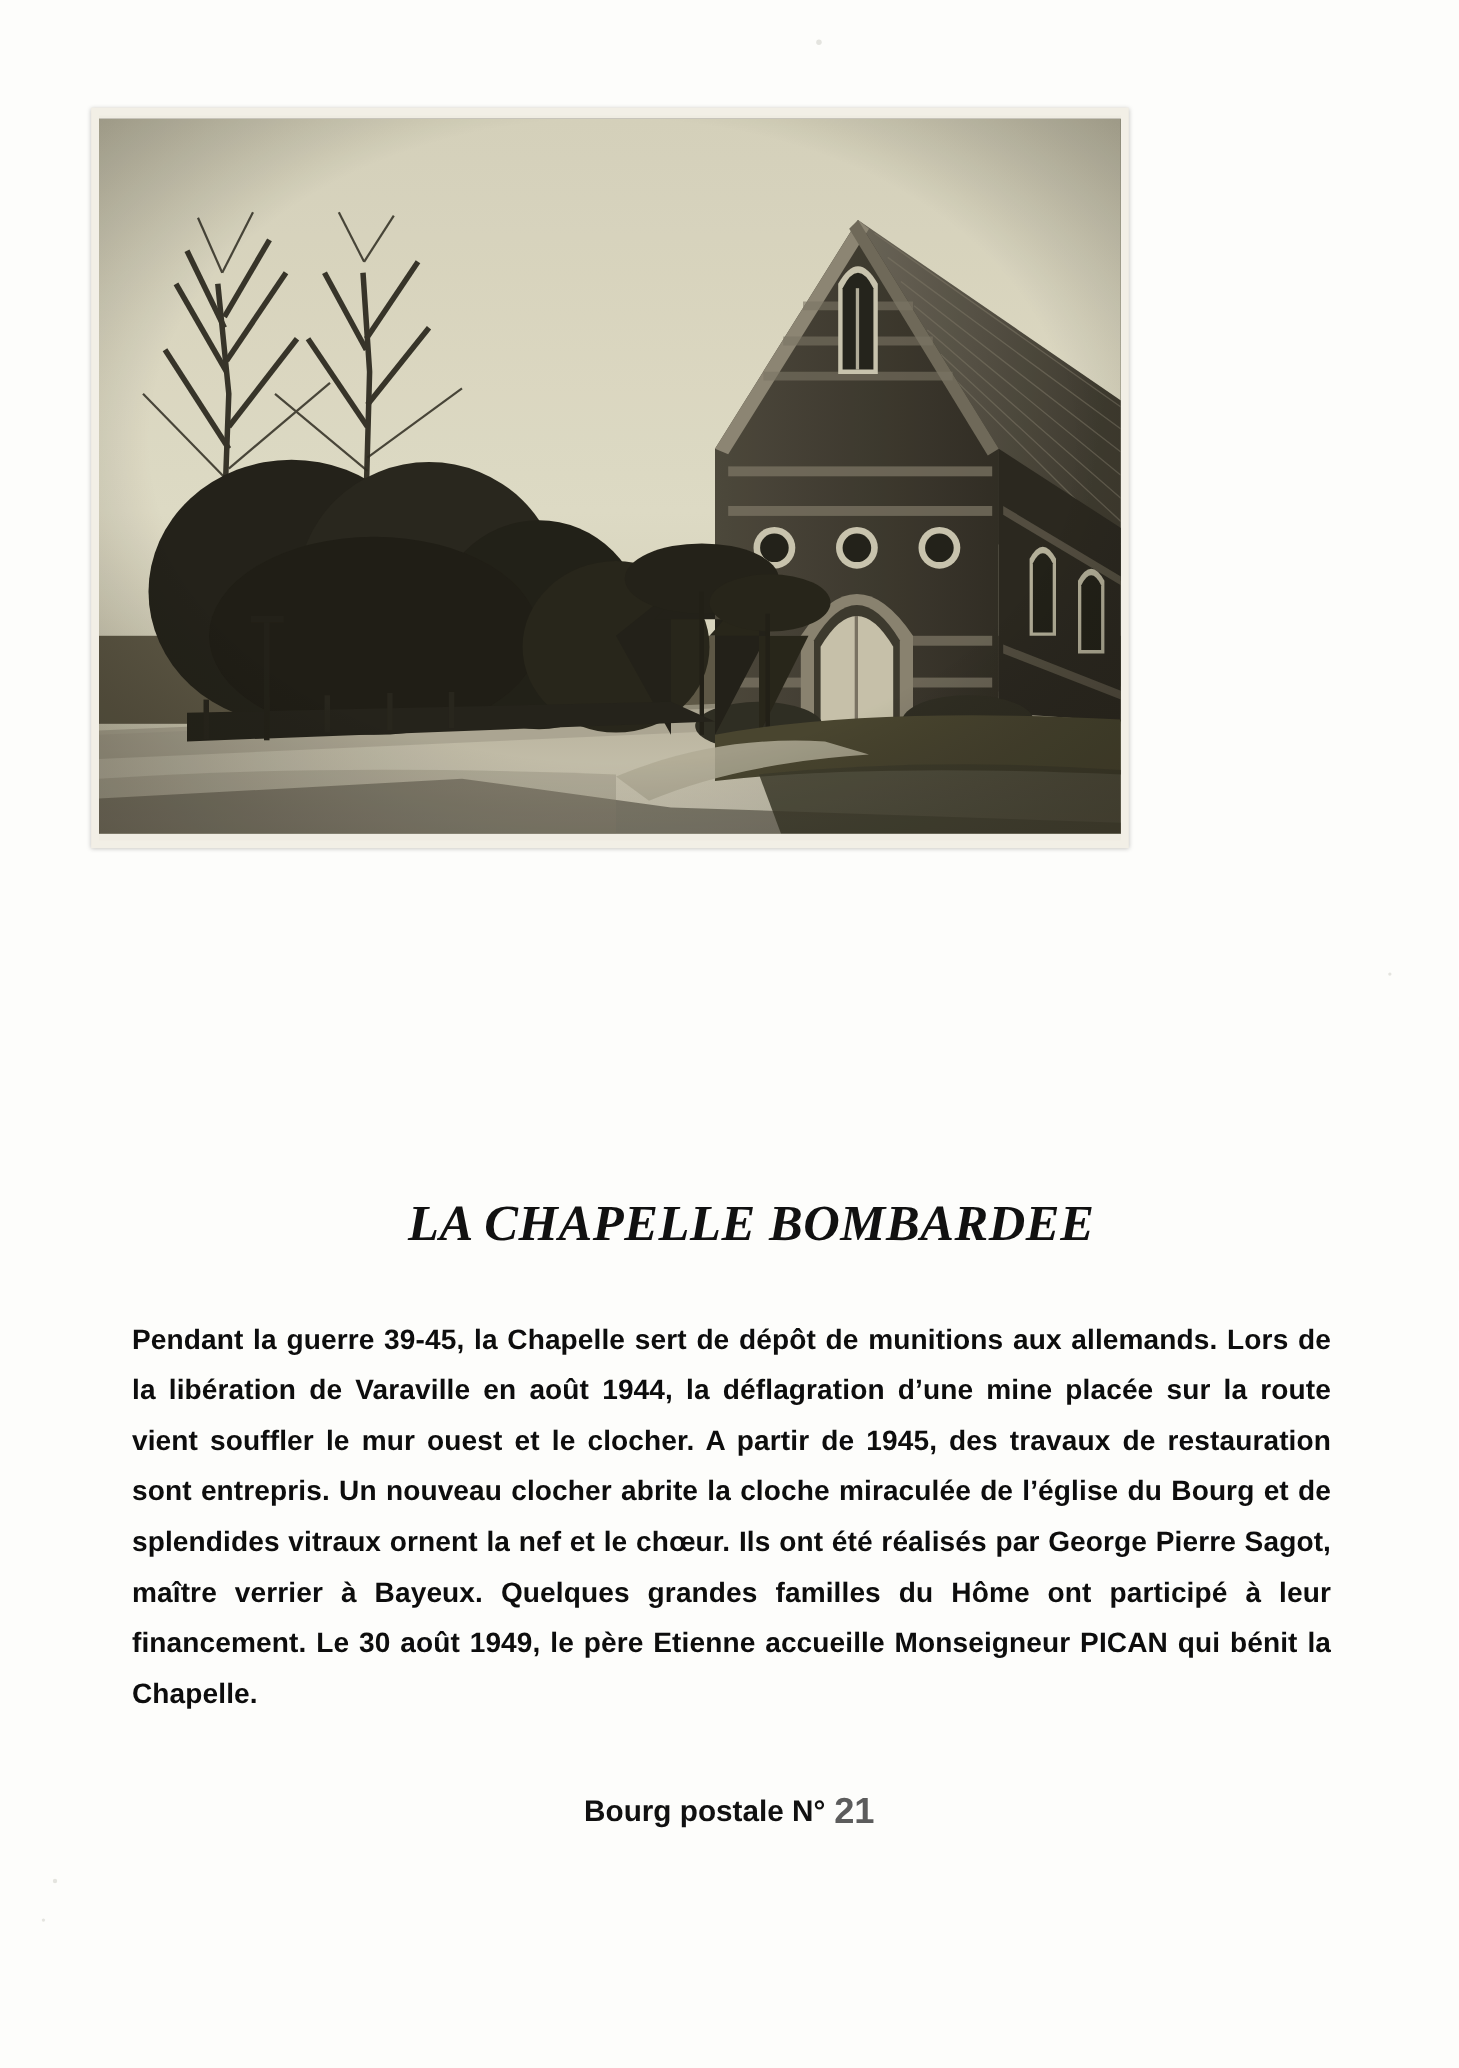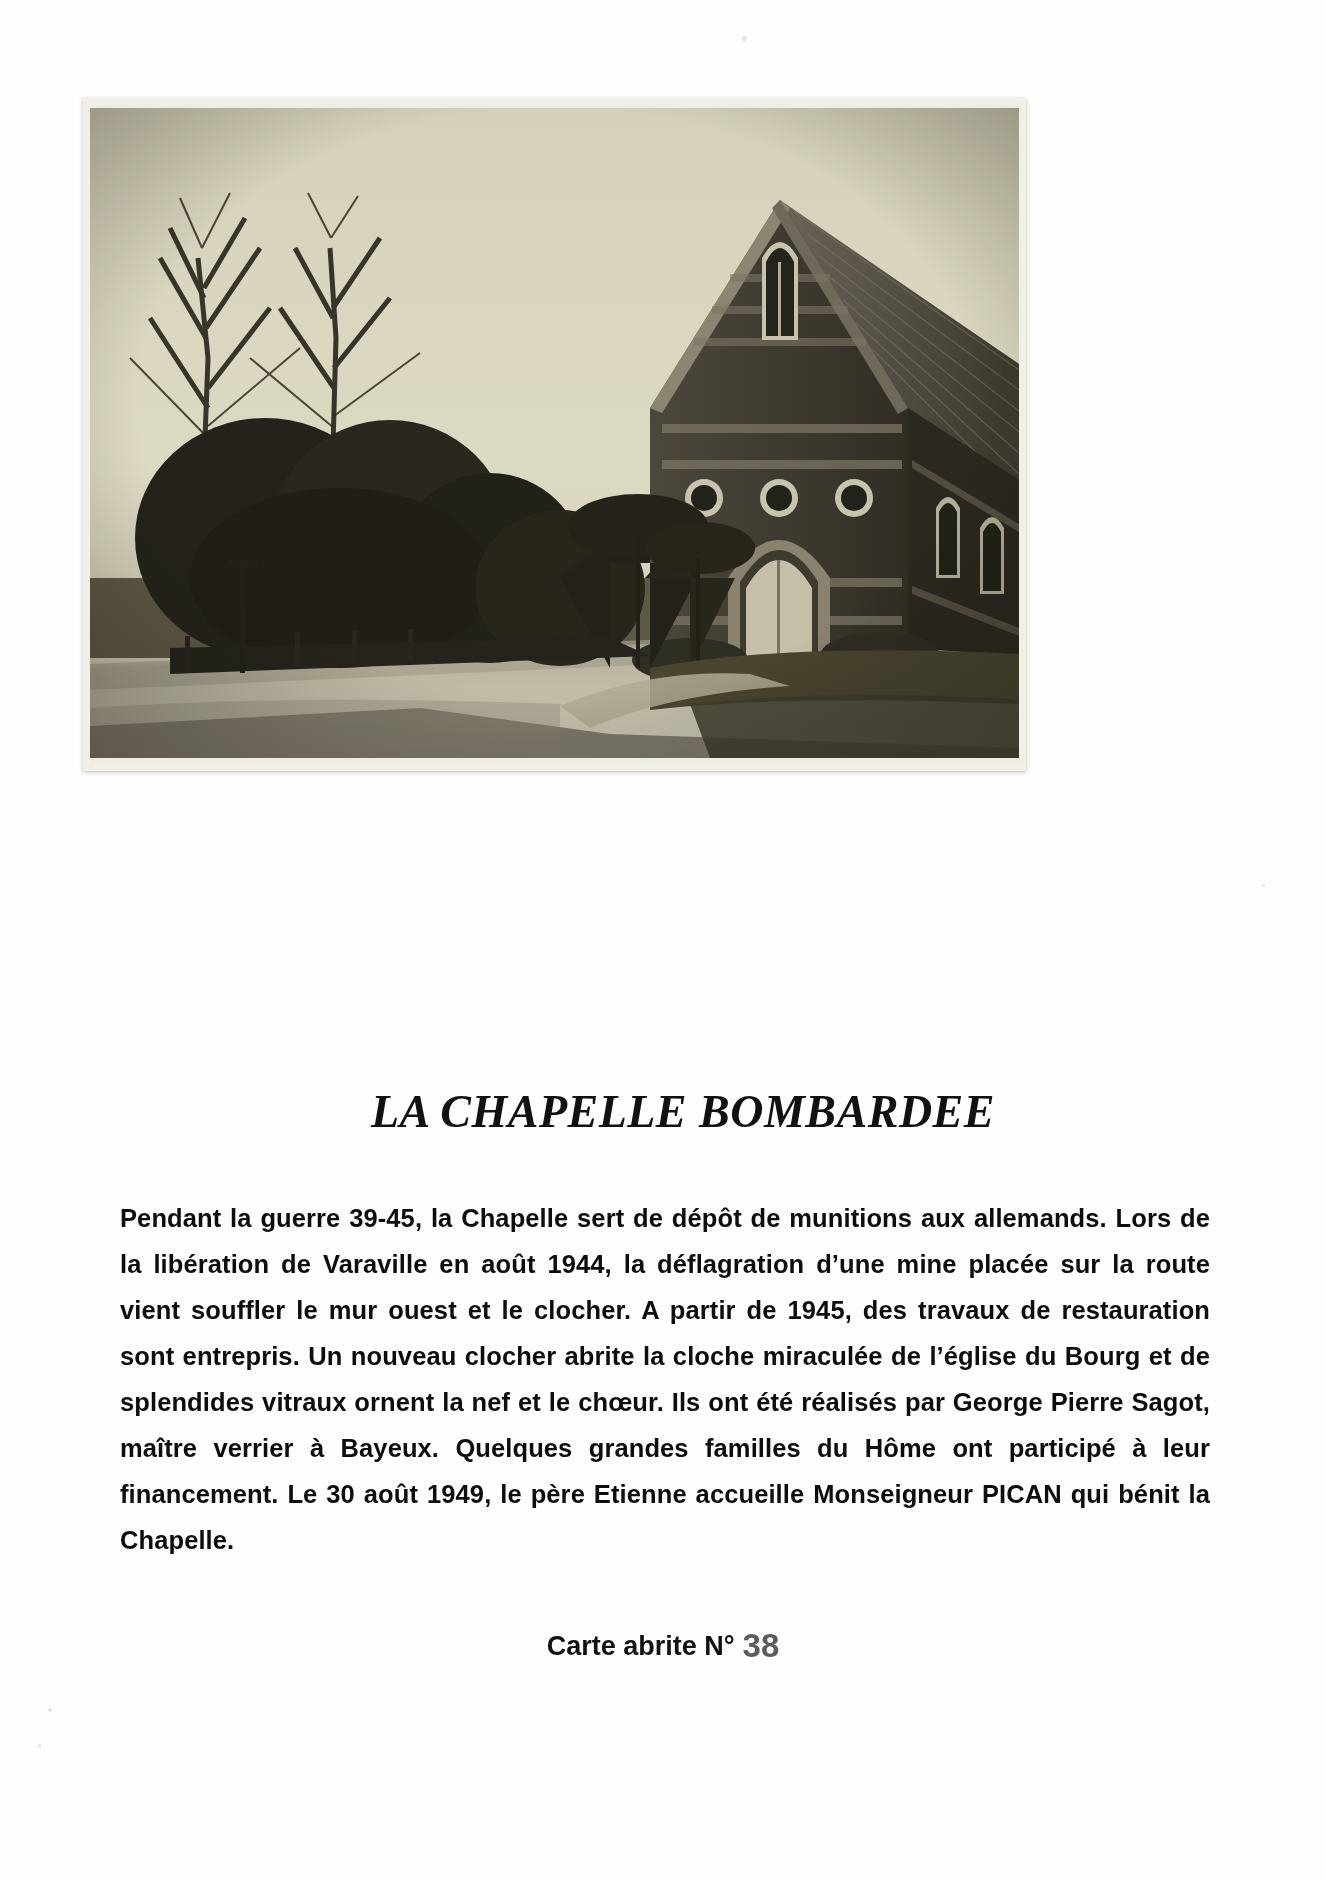--- a/index.html
+++ b/index.html
@@ -278,20 +278,20 @@
     </div>
   </div>
 
   <div class="title">LA CHAPELLE BOMBARDEE</div>
 
   <div class="body-text">
     <p>Pendant la guerre 39-45, la Chapelle sert de dépôt de munitions aux allemands. Lors de la libération de Varaville en août 1944, la déflagration d’une mine placée sur la route vient souffler le mur ouest et le clocher. A partir de 1945, des travaux de restauration sont entrepris. Un nouveau clocher abrite la cloche miraculée de l’église du Bourg et de splendides vitraux ornent la nef et le chœur. Ils ont été réalisés par George Pierre Sagot, maître verrier à Bayeux. Quelques grandes familles du Hôme ont participé à leur financement. Le 30 août 1949, le père Etienne accueille Monseigneur PICAN qui bénit la Chapelle.</p>
   </div>
 
   <div class="caption">
-    <span>Carte abrite N°</span><span class="num">38</span>
+    <span>Bourg postale N°</span><span class="num">21</span>
   </div>
 
   <div class="speckle" style="left:742px; top:36px; width:5px; height:5px;"></div>
   <div class="speckle" style="left:48px; top:1708px; width:4px; height:4px;"></div>
   <div class="speckle" style="left:38px; top:1744px; width:3px; height:3px;"></div>
   <div class="speckle" style="left:1262px; top:884px; width:3px; height:3px;"></div>
 </div>
 
 </body></html>

